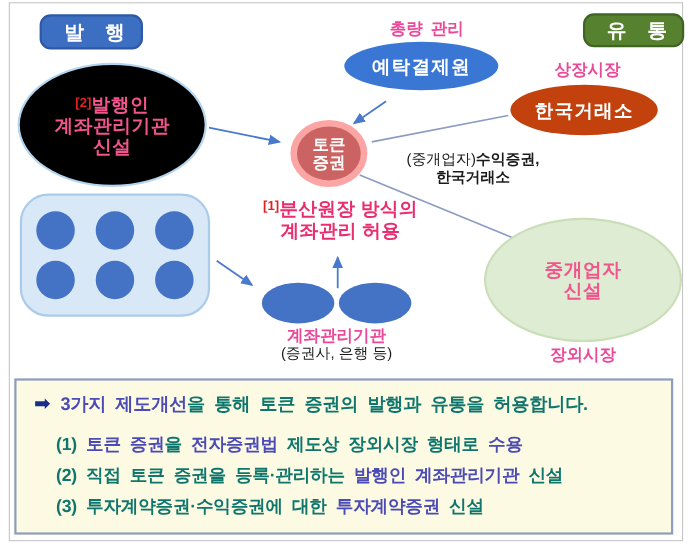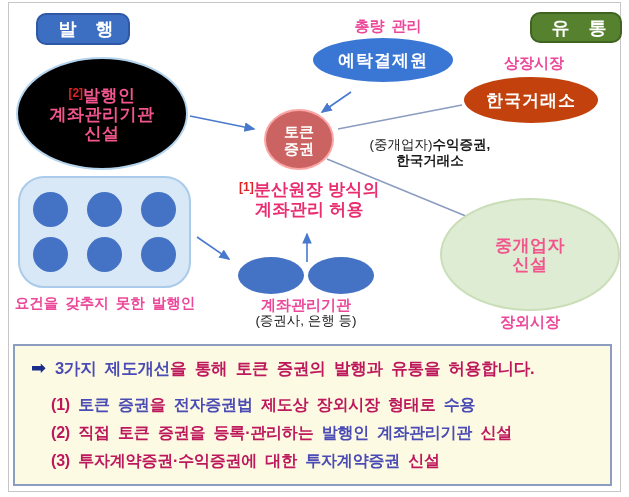--- a/index.html
+++ b/index.html
@@ -14,37 +14,37 @@
   .blabel{font-weight:bold;color:#ec4899;text-align:center;word-spacing:3px;}
   .ellipse{border-radius:50%;display:flex;flex-direction:column;align-items:center;justify-content:center;
            box-sizing:border-box;text-align:center;}
   .ell-solid-blue{background:#3a76d4;}
   .ell-solid-green{background:#c2410c;font-family:Liberation Mono, monospace;}
   .ell-white-text{color:#ffffff;font-weight:bold;font-size:17px;letter-spacing:1px;}
   .ell-light-blue{background:#000000;border:2px solid #b5d4ee;}
   .ell-light-green{background:#deecd3;border:2px solid #cadeb8;}
   .pink-lines{color:#f2548c;font-weight:bold;font-size:17px;line-height:19px;letter-spacing:0.5px;}
   .sup-num{font-size:12px;vertical-align:4px;color:#e02222;font-weight:bold;letter-spacing:0;}
-  .token{background:#cb6363;border:2px solid #fca5a5;color:#fff;font-weight:bold;font-size:15px;line-height:17px;}
+  .token{background:#cb6363;border:6px solid #fca5a5;color:#fff;font-weight:bold;font-size:15px;line-height:17px;}
   .note{color:#1a1a1a;font-size:13.5px;line-height:16px;text-align:center;}
   .note b{font-weight:bold;}
   .ledger{color:#e92d6f;font-weight:bold;font-size:17px;line-height:20px;text-align:center;letter-spacing:0.3px;}
   .rounded-box{background:#d9e8f6;border:2px solid #aacbe9;border-radius:26px;box-sizing:border-box;
                display:grid;grid-template-columns:repeat(3,35px);grid-template-rows:repeat(2,35px);
                column-gap:19px;row-gap:10px;justify-content:center;align-content:center;}
   .dot{width:35px;height:35px;border-radius:50%;background:#4472c4;}
   .amo-ell{background:#4472c4;border-radius:50%;}
   .sum-box{background:#fcfae2;border:2px solid #8d9dc0;box-sizing:border-box;padding:11px 10px 0 16px;}
   .sum-header{font-size:16.5px;font-weight:bold;word-spacing:4px;letter-spacing:-0.2px;}
   .sum-item{font-size:16px;font-weight:bold;word-spacing:4px;letter-spacing:-0.2px;margin-left:20px;}
   .sum-item1{margin-top:15px;}
   .sum-item2{margin-top:7px;}
   .sum-item3{margin-top:7px;}
   .lead-arrow{color:#1b2c8a;font-size:18px;margin-right:9px;font-weight:bold;}
-  .dk{color:#be185d;}
+  .dk{color:#0f766e;}
   .hl{color:#4b4bb5;}
   svg.overlay{position:absolute;left:0;top:0;pointer-events:none;}
 </style>
 </head>
 <body>
 
 <div class="stage">
   <div class="frame"></div>
 
   <svg class="overlay" width="629" height="497" viewBox="0 0 629 497">
@@ -102,21 +102,20 @@
   </div>
 
   <div class="abs rounded-box" style="left:18px;top:176px;width:173px;height:112px;">
     <div class="dot"></div>
     <div class="dot"></div>
     <div class="dot"></div>
     <div class="dot"></div>
     <div class="dot"></div>
     <div class="dot"></div>
   </div>
-  <div class="abs blabel" style="left:10px;top:294px;width:190px;font-size:14.5px;">요건을 갖추지 못한 발행인</div>
 
   <div class="abs amo-ell" style="left:238px;top:257px;width:66px;height:37px;"></div>
   <div class="abs amo-ell" style="left:308px;top:257px;width:66px;height:37px;"></div>
   <div class="abs blabel" style="left:235px;top:296px;width:142px;font-size:15px;">계좌관리기관</div>
   <div class="abs note" style="left:235px;top:313px;width:142px;">(증권사, 은행 등)</div>
 
   <div class="abs ellipse ell-light-green" style="left:440px;top:198px;width:180px;height:113px;">
     <div class="pink-lines">
       <div>중개업자</div>
       <div>신설</div>

